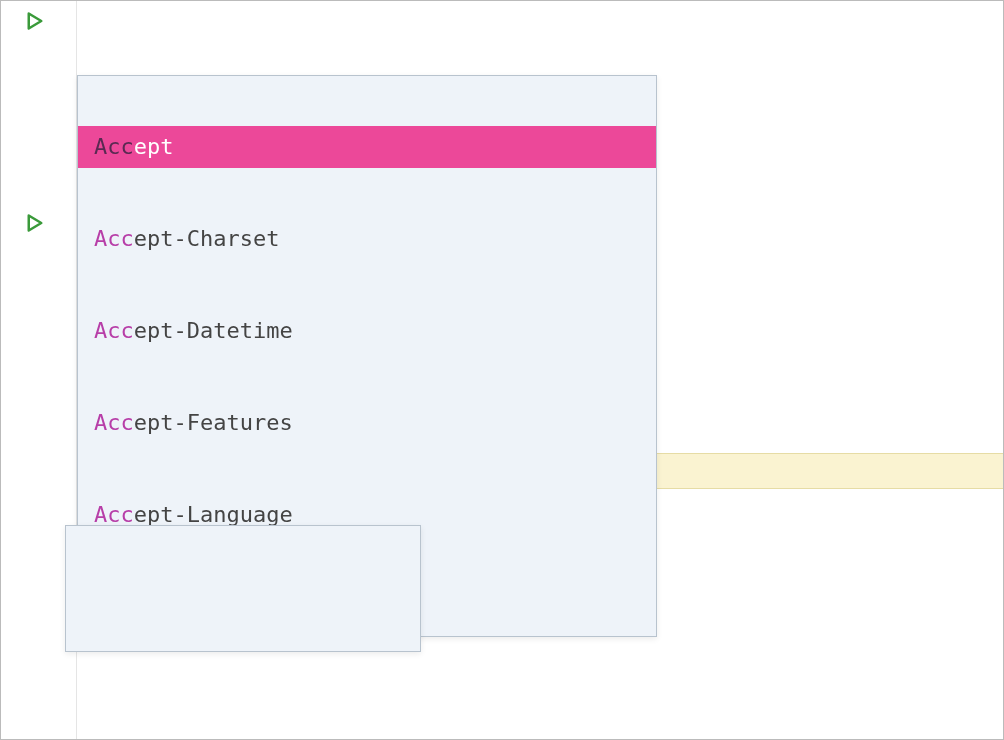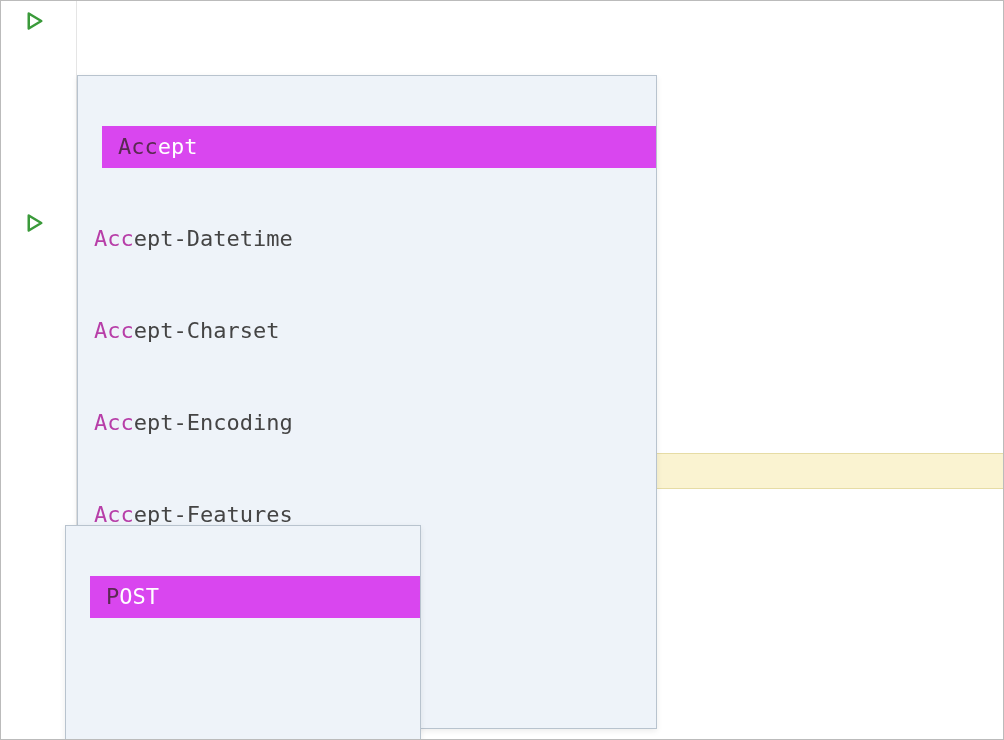--- a/index.html
+++ b/index.html
@@ -69,23 +69,22 @@
   }
   .autocomplete .item {
     padding: 4px 14px 4px 16px;
     line-height: 34px;
     height: 42px;
     display: flex;
     align-items: center;
     color: #444;
   }
   .autocomplete .item.selected {
-    background: #d946ef;
+    background: #ec4899;
     color: #fff;
-    margin-left: 24px;
   }
   .autocomplete .match { color: #b73ea8; }
   .autocomplete .item.selected .match { color: #5a2a52; }
 </style>
 </head>
 <body>
 
 <div class="editor">
 
   <div class="gutter">
@@ -105,42 +104,40 @@
 
     <div class="highlight-band" style="top:452px"></div>
 
     <div class="code-line" style="position:relative; z-index:1;"><span class="method-get">GET</span> <span class="url">http://localhost:8080/database</span></div>
 
     <div class="code-line" style="position:relative; z-index:1;"><span class="header-italic">Acc</span><span>: </span><span class="header-val">*/*</span></div>
 
     
     <div class="autocomplete" style="left:0px; top:74px; width:580px;">
       <div class="item selected"><span><span class="match">Acc</span><span>ept</span></span></div>
+      <div class="item"><span><span class="match">Acc</span><span>ept-Charset</span></span></div>
       <div class="item"><span><span class="match">Acc</span><span>ept-Datetime</span></span></div>
-      <div class="item"><span><span class="match">Acc</span><span>ept-Charset</span></span></div>
-      <div class="item"><span><span class="match">Acc</span><span>ept-Encoding</span></span></div>
       <div class="item"><span><span class="match">Acc</span><span>ept-Features</span></span></div>
       <div class="item"><span><span class="match">Acc</span><span>ept-Language</span></span></div>
       
       
     </div>
 
     
     <div style="height:420px"></div>
 
     
 
     
 
     
 
     
 
     
     <div class="autocomplete" style="left:-12px; top:524px; width:356px;">
-      <div class="item selected"><span><span></span><span class="match">P</span><span>OST</span></span></div>
       
       
       
     </div>
 
   </div>
 </div>
 
 </body></html>

